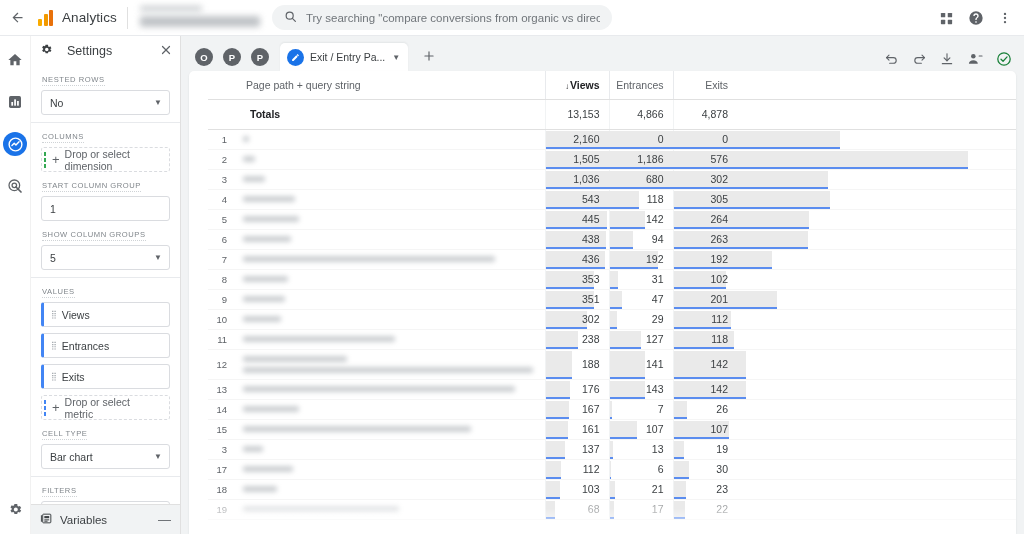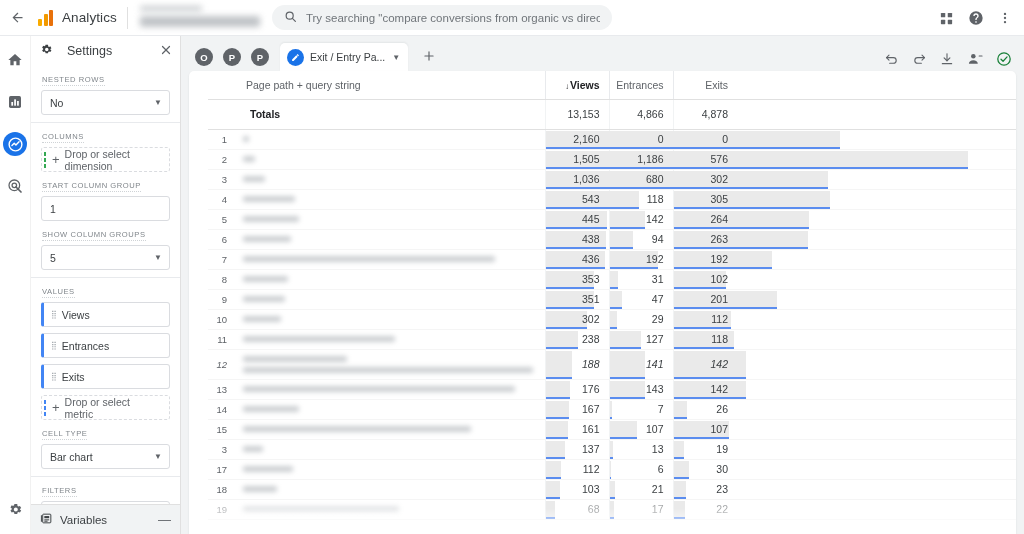--- a/index.html
+++ b/index.html
@@ -166,21 +166,21 @@
   th.h-met  { text-align: right; padding-right: 9px; border-left: 1px solid #e8eaed; }
   th.h-met.sorted { color: #202124; font-weight: bold; }
   .sortarrow { font-size: 8px; margin-right: 1px; }
   tbody tr.totals td { height: 30px; border-bottom: 1px solid #e0e0e0; }
   .tot-label { font-size: 10.5px; font-weight: bold; color: #202124; padding-left: 16px; }
   td.v {
     text-align: right; padding-right: 9px; font-size: 10.5px; color: #3c4043;
     position: relative; vertical-align: middle; border-left: 1px solid #f1f3f4;
   }
   tbody tr.datarow td { height: 20px; border-bottom: 1px solid #f5f5f5; }
-  tbody tr.tall td { height: 30px; font-style: italic; }
+  tbody tr.tall td { height: 30px; }
   td.rank { text-align: right; padding-right: 7px; font-size: 9.5px; color: #5f6368; }
   td.path { padding-left: 9px; }
   .barfill {
     position: absolute; left: 0; top: 1px; bottom: 1px;
     background: #eaeaea; z-index: 0; pointer-events: none;
   }
   .barline {
     position: absolute; left: 0; bottom: 0; height: 1.6px;
     background: #5b8def; z-index: 1; pointer-events: none;
   }

